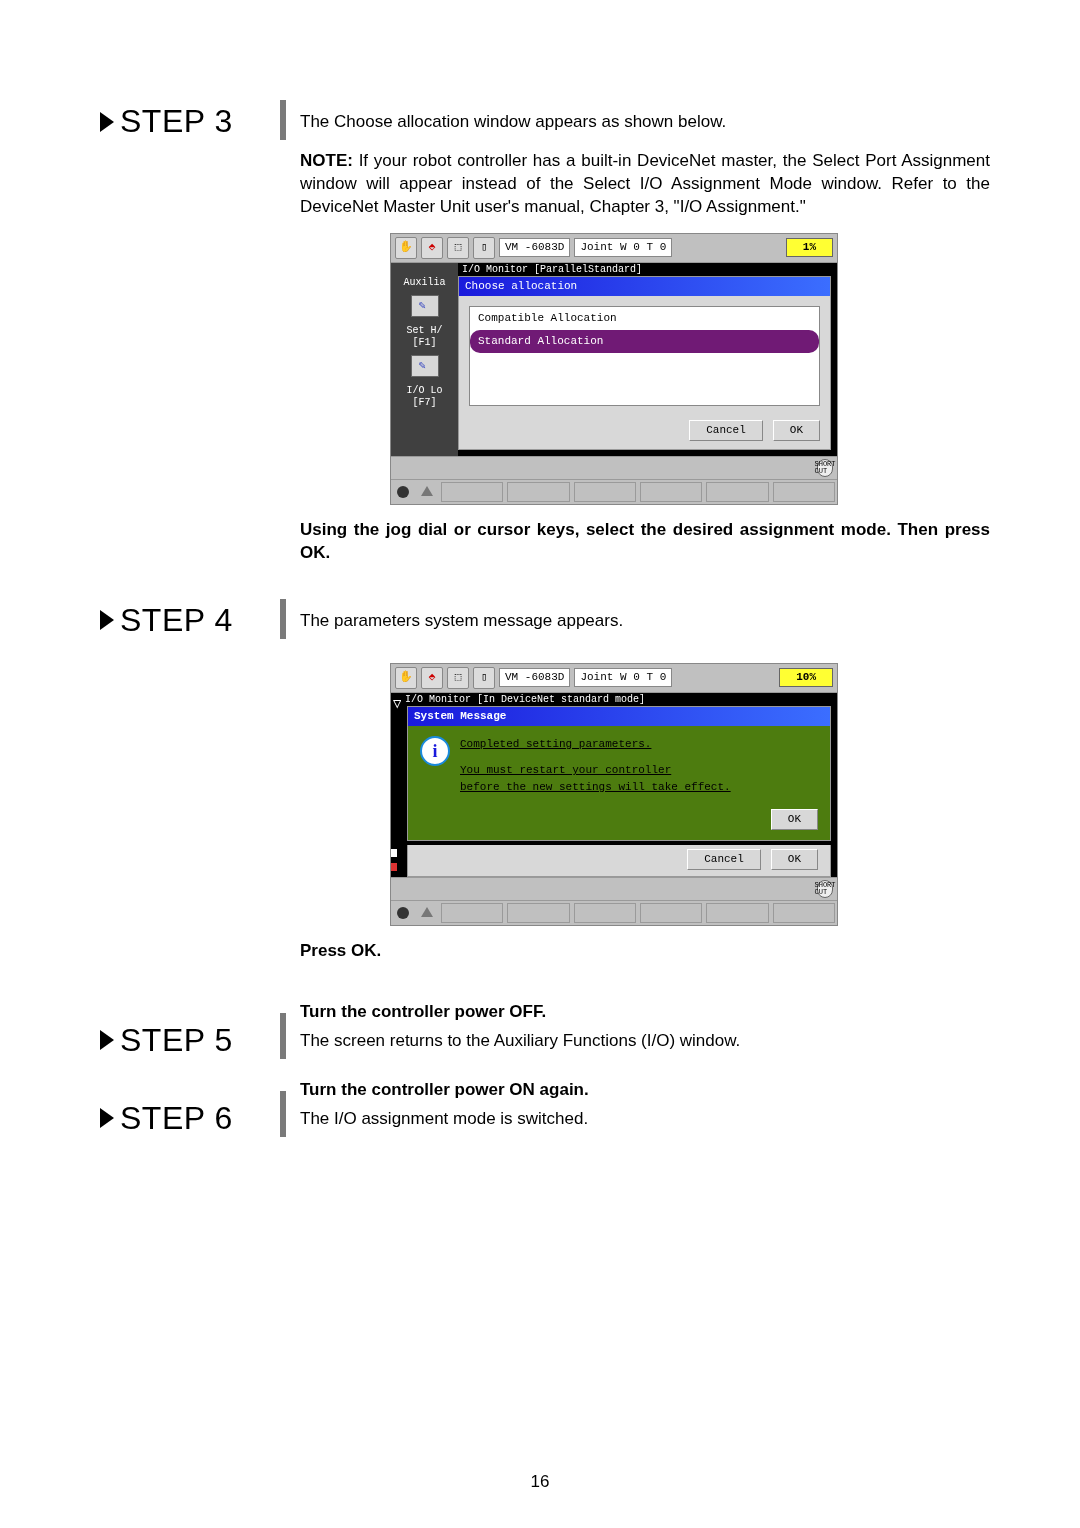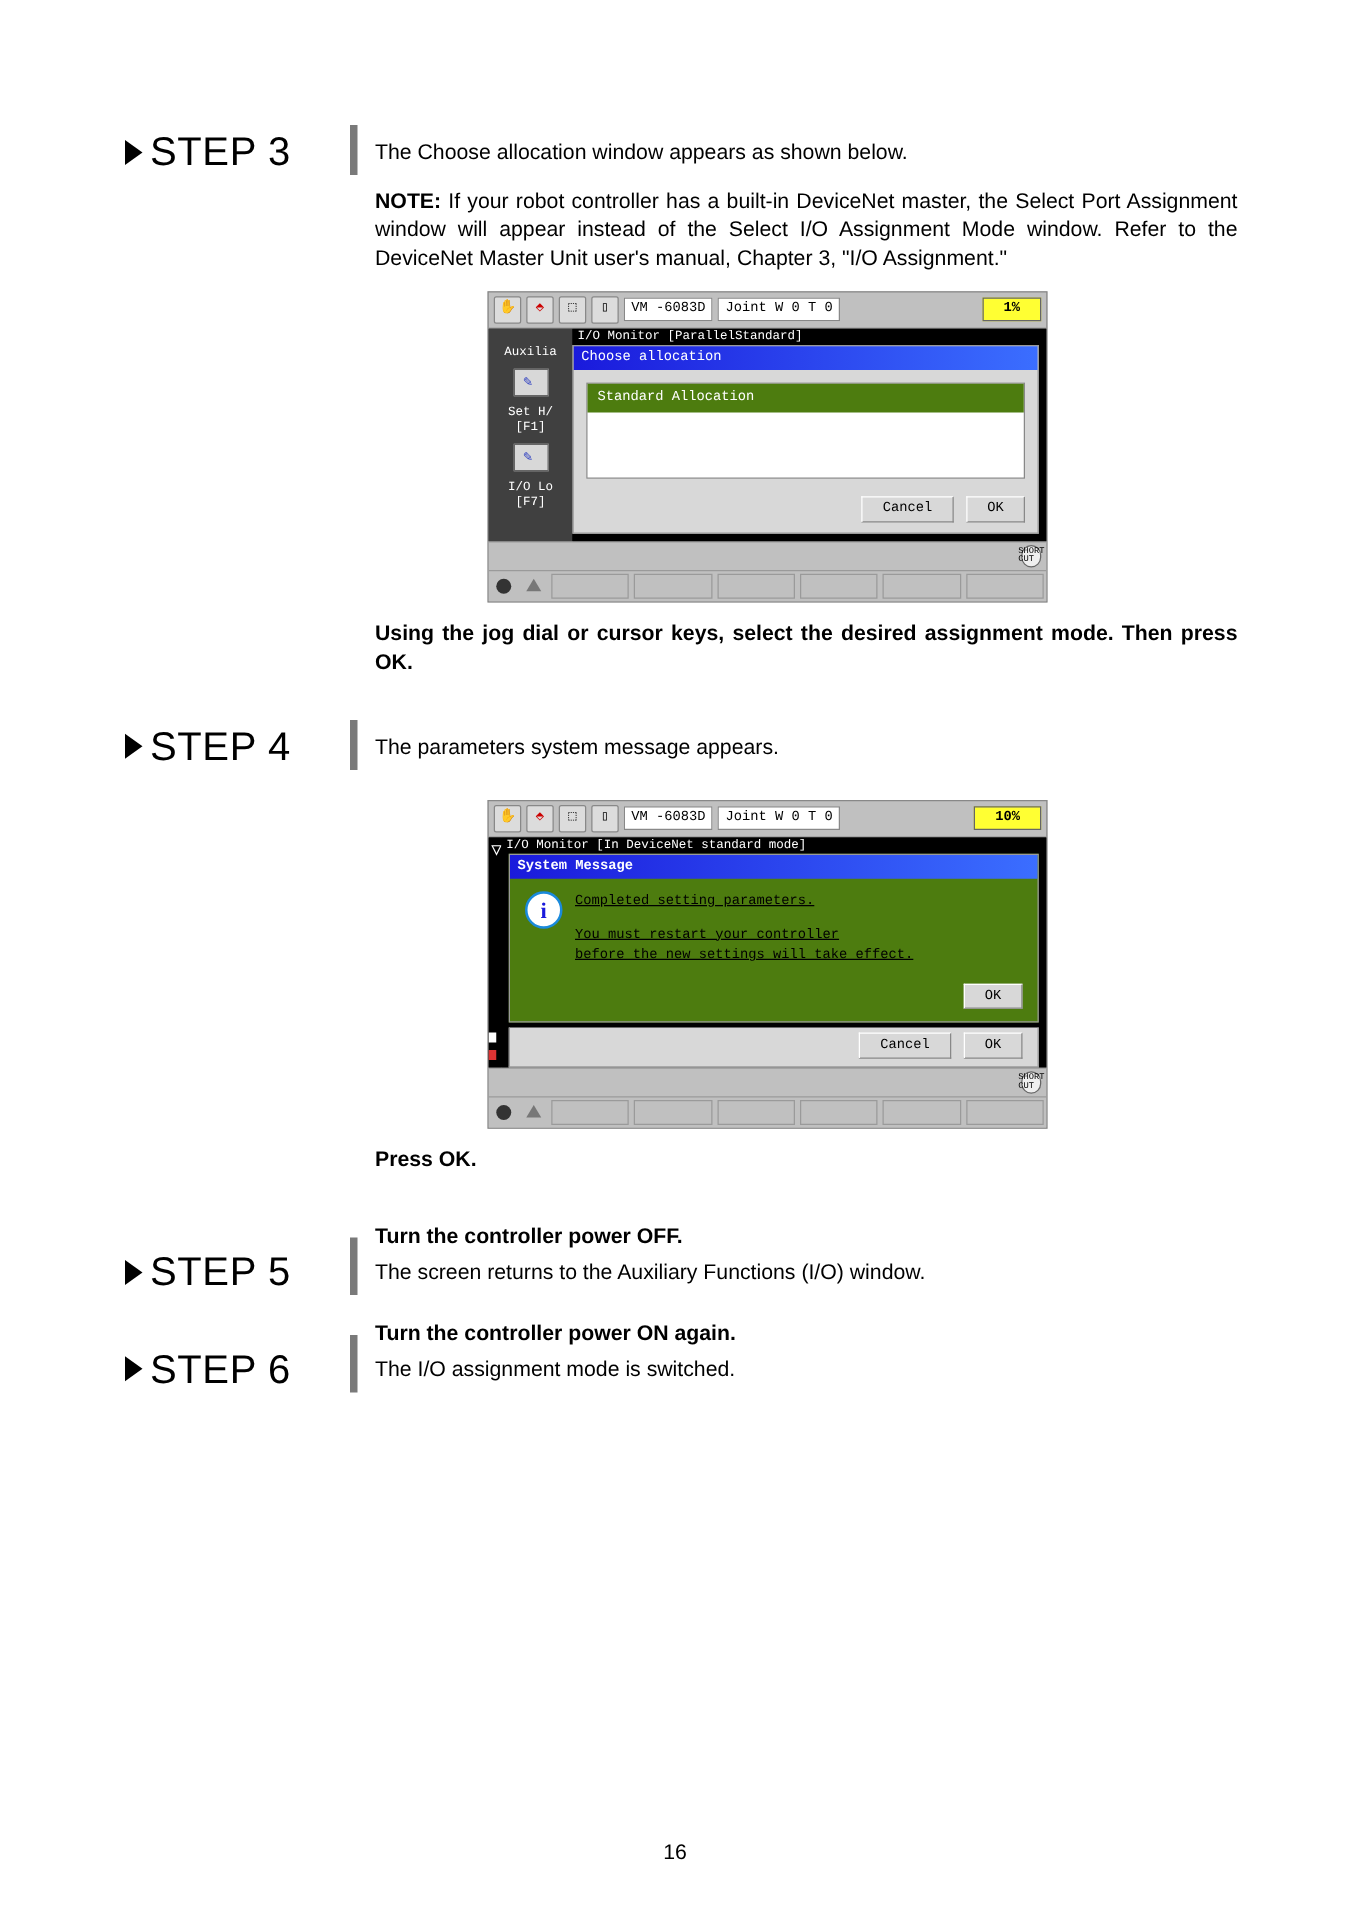--- a/index.html
+++ b/index.html
@@ -152,21 +152,21 @@
     border: 1px solid #888;
     margin: 10px;
     padding: 0;
   }
   .choose-item {
     padding: 4px 8px;
     color: #000;
     font-size: 11px;
     border-bottom: none;
   }
-  .choose-item.selected { background: #4d7c0f; color: #fff; }
+  .choose-item.selected { background: #701a75; color: #fff; border-radius: 10px; }
   .choose-btns {
     display: flex;
     justify-content: flex-end;
     gap: 10px;
     padding: 4px 10px 8px;
   }
   .pbtn {
     background: #d8d8d8;
     border: 1px solid #888;
     border-top-color: #fff;
@@ -316,20 +316,21 @@
 [F1]</div>
             <div class="sideicon"></div>
             <div class="sidelabel">I/O Lo
 [F7]</div>
           </div>
           <div class="pend-main">
             <div class="iotitle">I/O Monitor [ParallelStandard]</div>
             <div class="choose-win">
               <div class="choose-title">Choose allocation</div>
               <div class="choose-body">
+                <div class="choose-item">Compatible Allocation</div>
                 <div class="choose-item selected">Standard Allocation</div>
                 <div style="height:52px"></div>
               </div>
               <div class="choose-btns">
                 <div class="pbtn">Cancel</div>
                 <div class="pbtn">OK</div>
               </div>
             </div>
           </div>
         </div>

